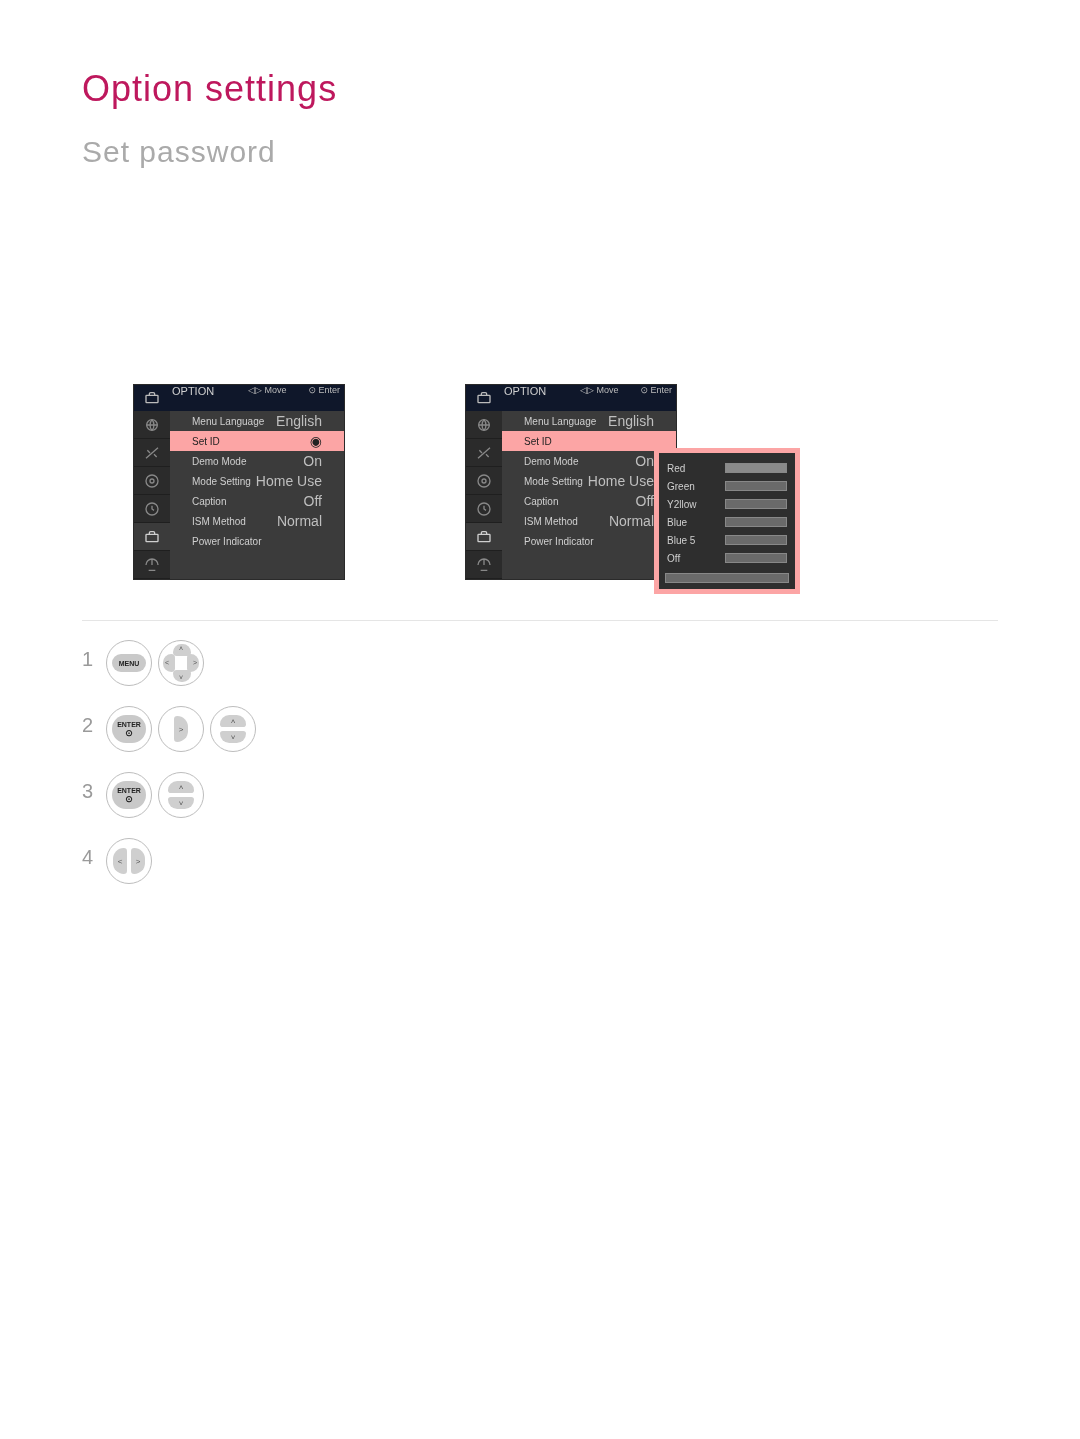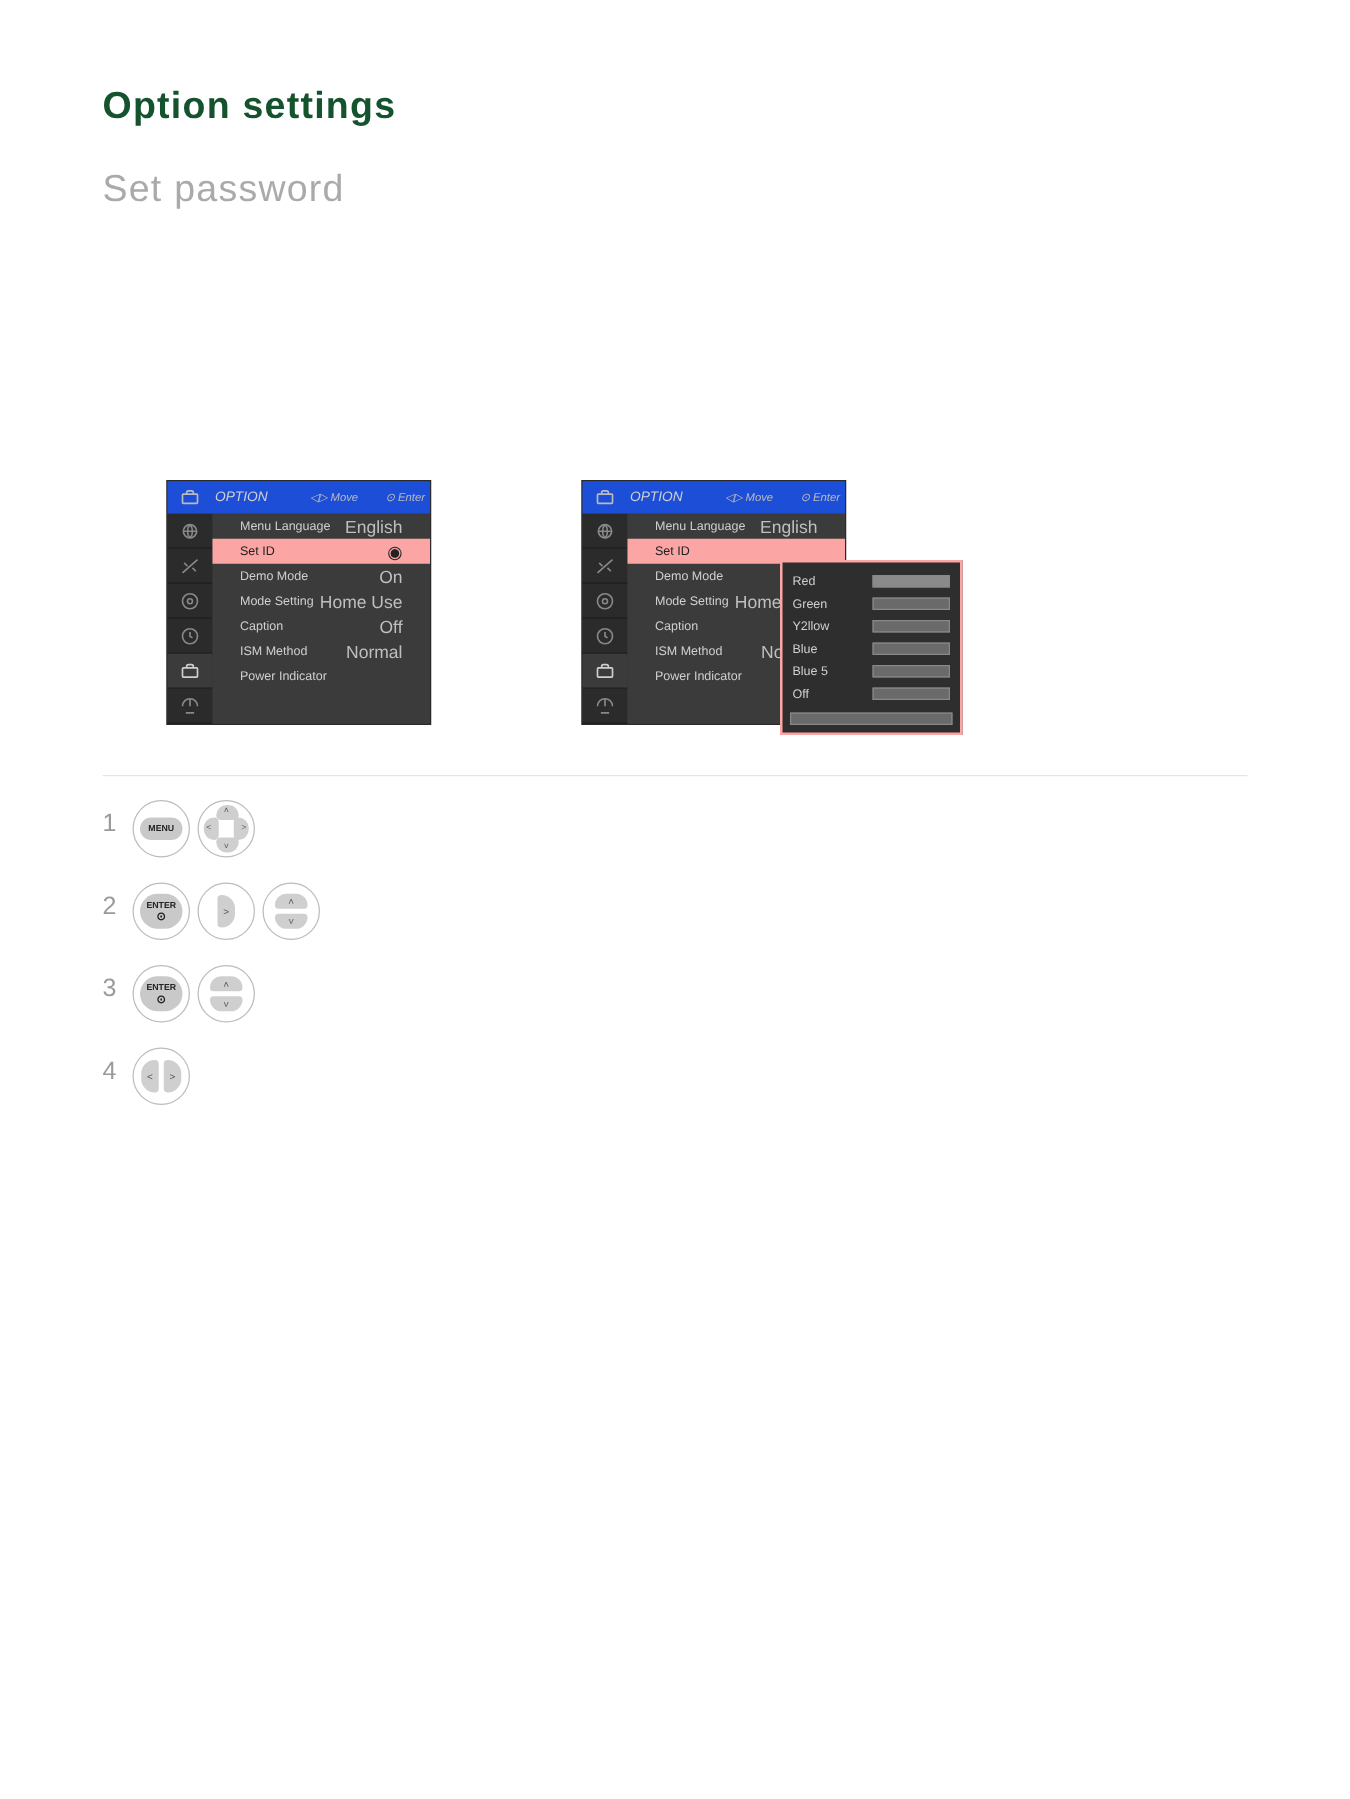--- a/index.html
+++ b/index.html
@@ -9,23 +9,23 @@
     background: #ffffff;
     font-family: Arial, Helvetica, sans-serif;
     position: relative;
     color: #333;
   }
 
   .page-title {
     position: absolute;
     top: 68px;
     left: 82px;
-    font-size: 30px;
-    font-weight: 700;
-    color: #14532d;
+    font-size: 36px;
+    font-weight: 400;
+    color: #be185d;
     letter-spacing: 1px;
   }
   .sub-title {
     position: absolute;
     top: 135px;
     left: 82px;
     font-size: 30px;
     font-weight: 400;
     color: #aaaaaa;
     letter-spacing: 1px;
@@ -44,25 +44,23 @@
   .osd {
     position: absolute;
     width: 210px;
     background: #363636;
     color: #d0d0d0;
     font-size: 11px;
     box-shadow: 0 0 0 1px #2a2a2a;
   }
   .osd-header {
     display: flex;
-    align-items: center;
     height: 26px;
-    background: #1d4ed8;
+    background: #0f172a;
     padding-left: 4px;
-    font-style: italic;
   }
   .osd-header .tab-icon {
     width: 28px;
     height: 26px;
     display: flex;
     align-items: center;
     justify-content: center;
     color: #bbb;
   }
   .osd-header .tab-title {
@@ -122,24 +120,24 @@
   .menu-row.selected {
     background: #fca5a5;
     color: #222;
   }
   .menu-row.selected .row-right { color: #222; }
 
   
   .submenu {
     position: absolute;
     top: 448px;
-    left: 624px;
+    left: 654px;
     width: 146px;
     background: #2e2e2e;
-    border: 2px solid #fca5a5;
+    border: 5px solid #fca5a5;
     padding: 6px 6px;
     color: #cfcfcf;
     font-size: 10px;
   }
   .submenu-row {
     display: flex;
     align-items: center;
     justify-content: space-between;
     height: 18px;
     padding: 0 2px;

